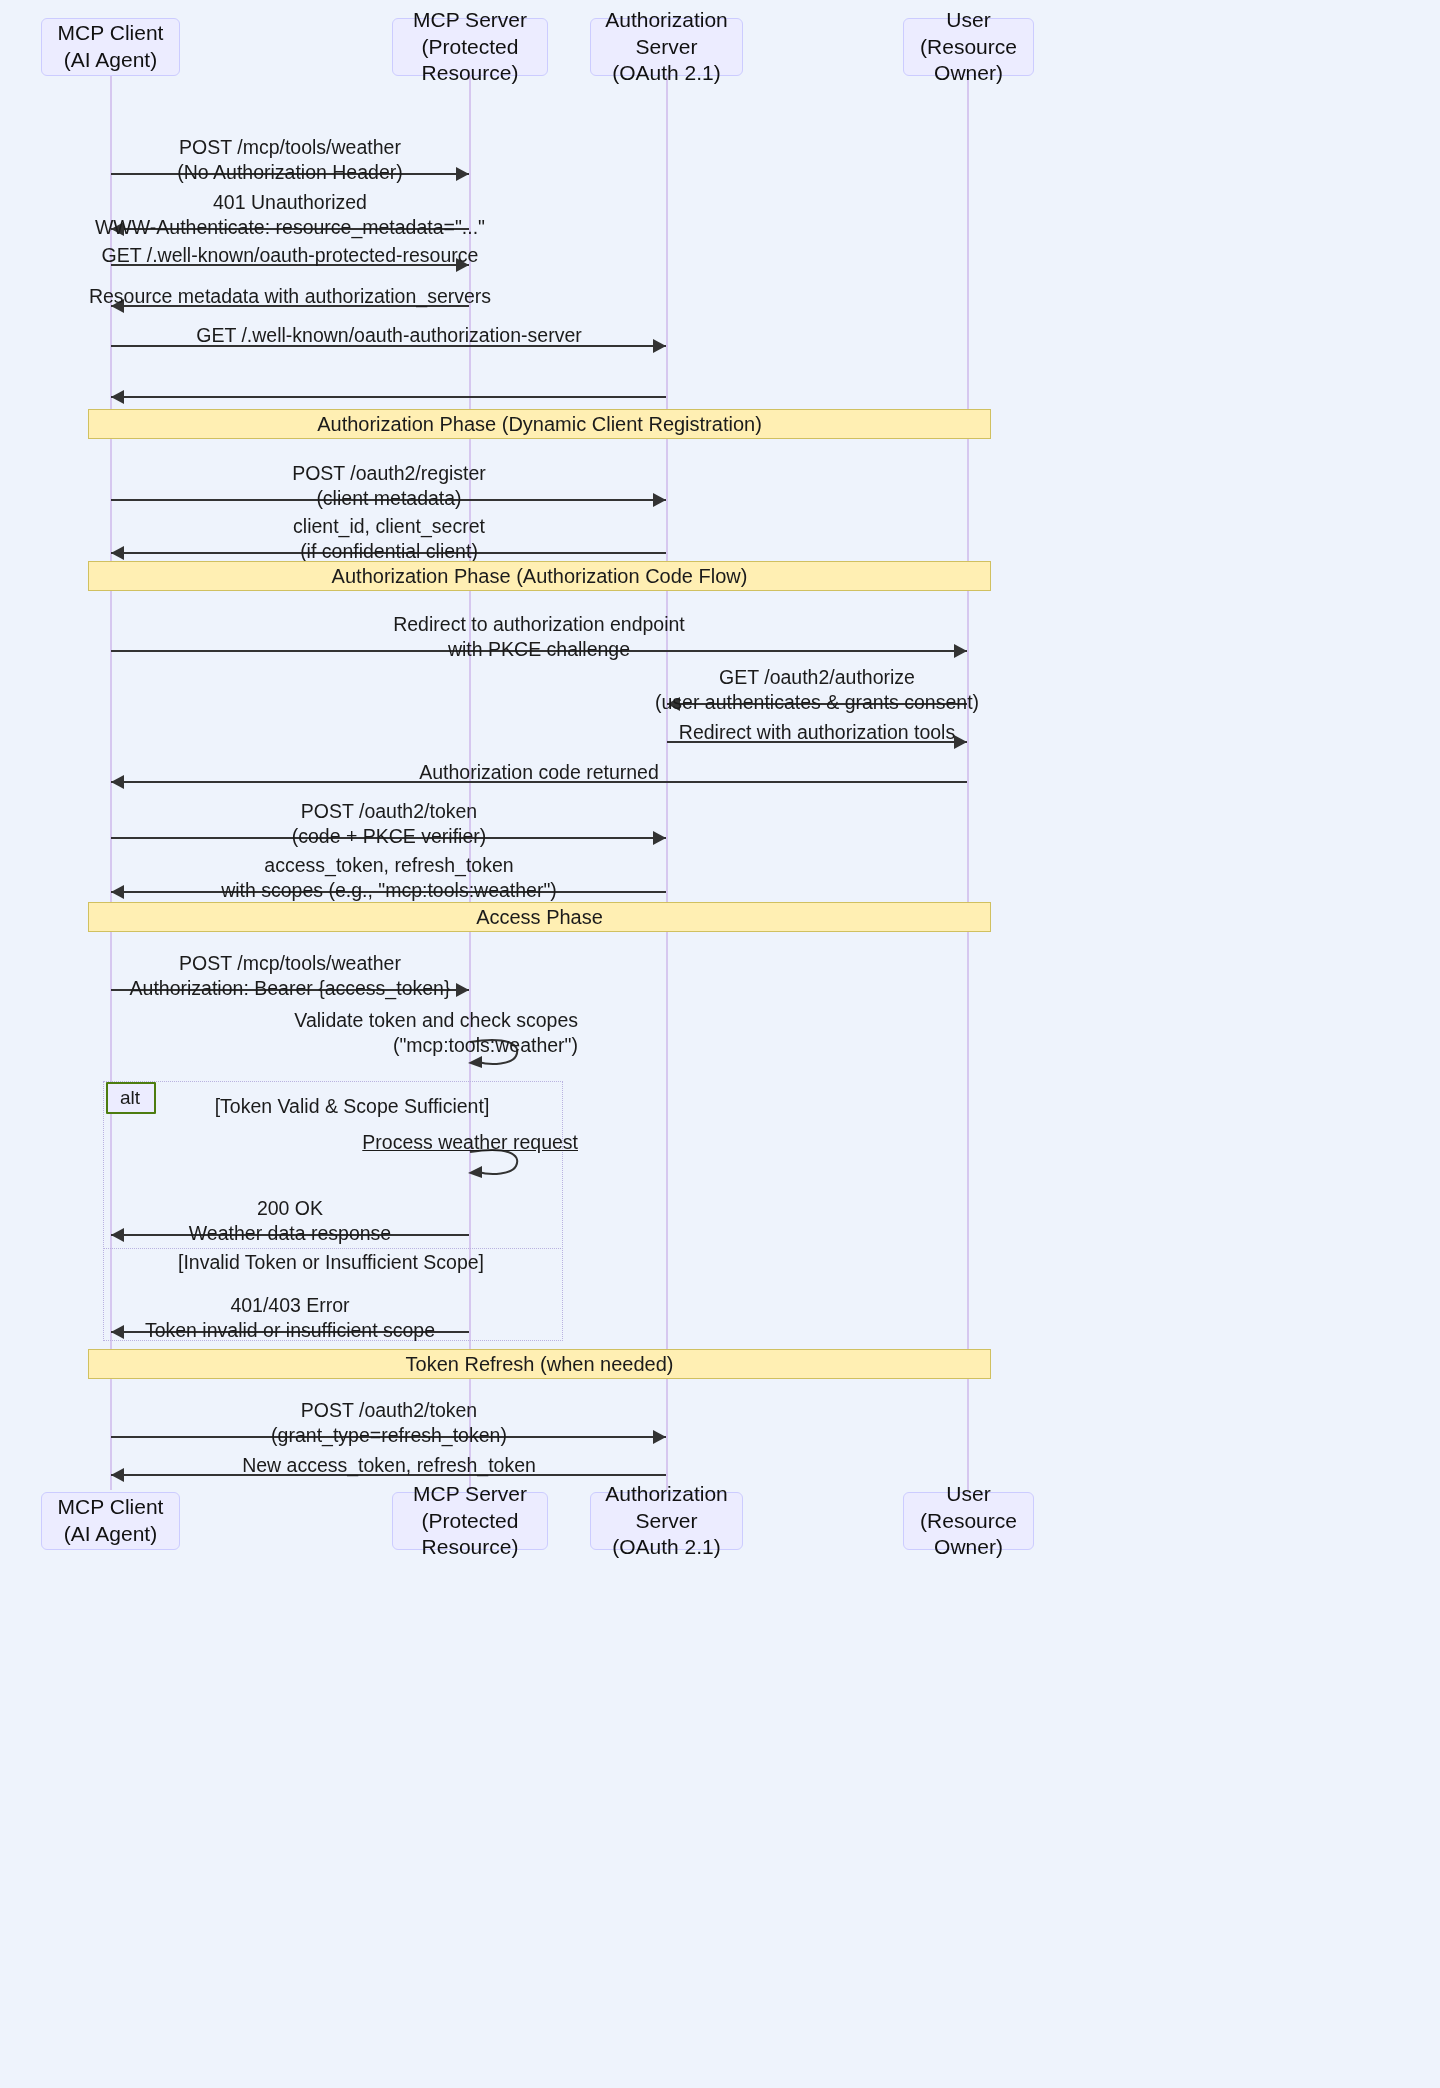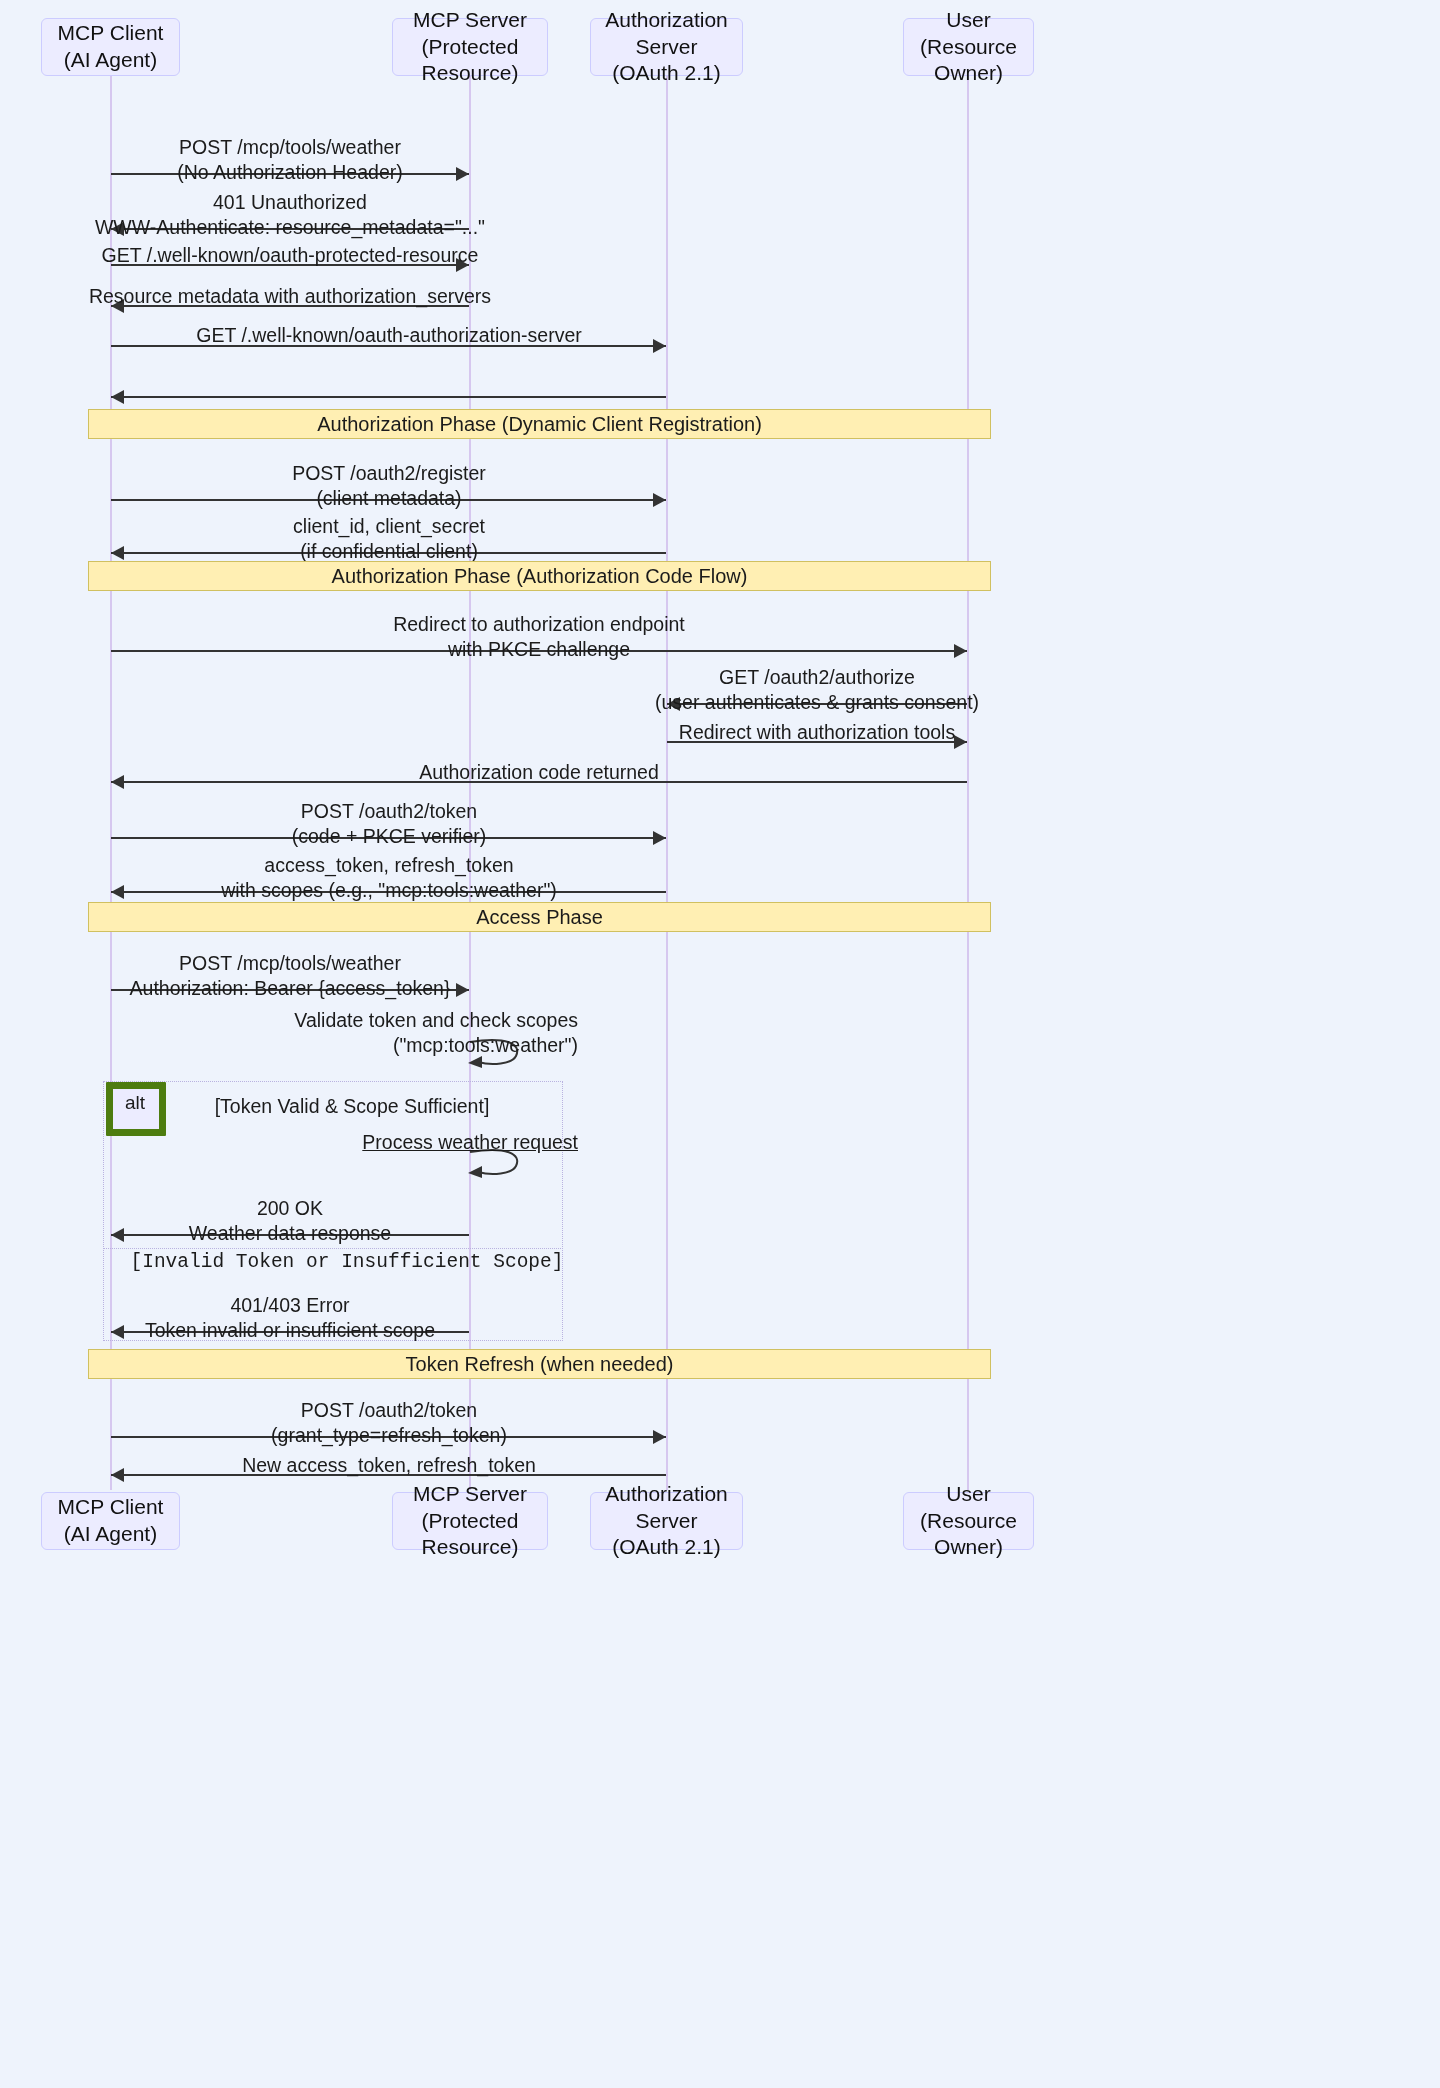--- a/index.html
+++ b/index.html
@@ -115,24 +115,24 @@
     z-index: 2;
   }
   .alt-divider {
     position: absolute;
     border-top: 1.5px dotted #b9b2e0;
     z-index: 2;
   }
   .alt-tag {
     position: absolute;
     background: #ececff;
-    border: 7px solid #4d7c0f;
+    border: 2px solid #4d7c0f;
     font-size: 19px;
     color: #1b1b1b;
-    padding: 3px 14px 15px 12px;
+    padding: 3px 14px 3px 12px;
     z-index: 7;
     border-radius: 1px;
   }
   .alt-cond {
     position: absolute;
     font-size: 19.5px;
     color: #1b1b1b;
     text-align: center;
     transform: translateX(-50%);
     z-index: 7;
@@ -281,21 +281,21 @@
   </svg>
 
   <div class="msg-label" style="left:290px; top:1196px; width:620px;">200 OK
 Weather data response</div>
   <div class="msg" style="left:111px; top:1234px; width:358px;">
     <div class="msg-line" style="width:358px;"></div>
     <div class="arrow-head left" style="left:0px;"></div>
   </div>
 
   <div class="alt-divider" style="left:103px; top:1248px; width:460px;"></div>
-  <div class="alt-cond" style="left:347px; top:1251px; width:500px;font-family:Liberation Mono, monospace;">[Invalid Token or Insufficient Scope]</div>
+  <div class="alt-cond" style="left:331px; top:1251px; width:500px;">[Invalid Token or Insufficient Scope]</div>
 
   <div class="msg-label" style="left:290px; top:1293px; width:620px;">401/403 Error
 Token invalid or insufficient scope</div>
   <div class="msg" style="left:111px; top:1331px; width:358px;">
     <div class="msg-line" style="width:358px;"></div>
     <div class="arrow-head left" style="left:0px;"></div>
   </div>
 
   <div class="phase-bar" style="left:88px; top:1349px; width:903px; height:30px;">Token Refresh (when needed)</div>
 

